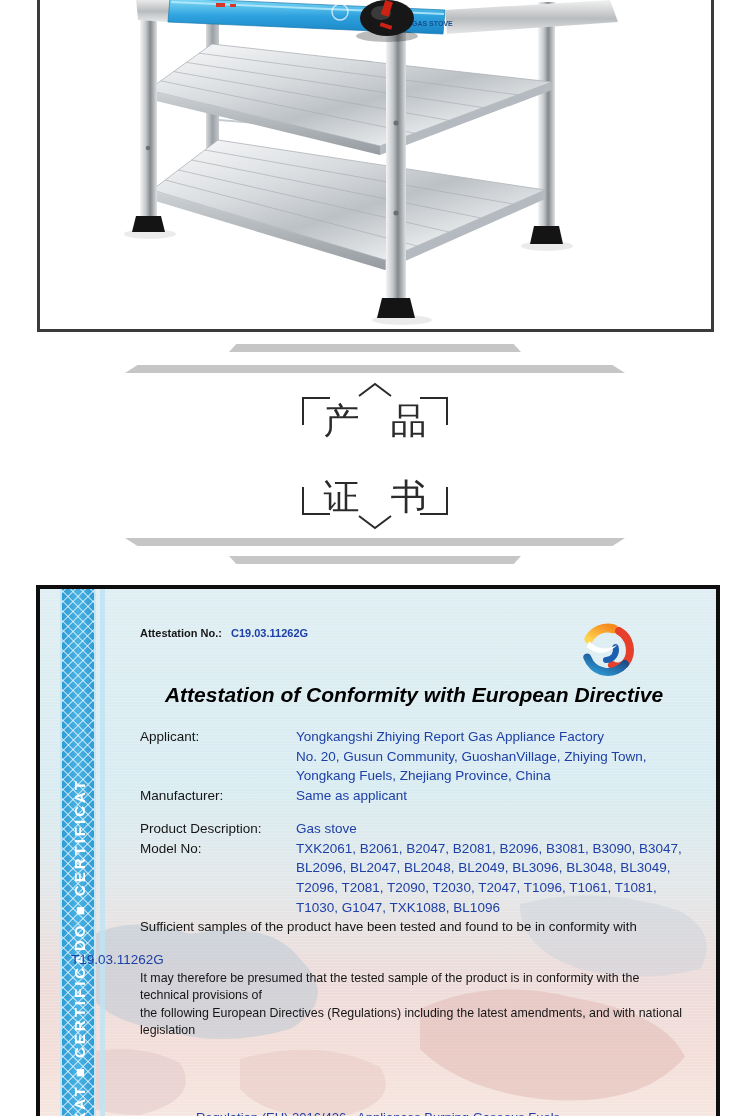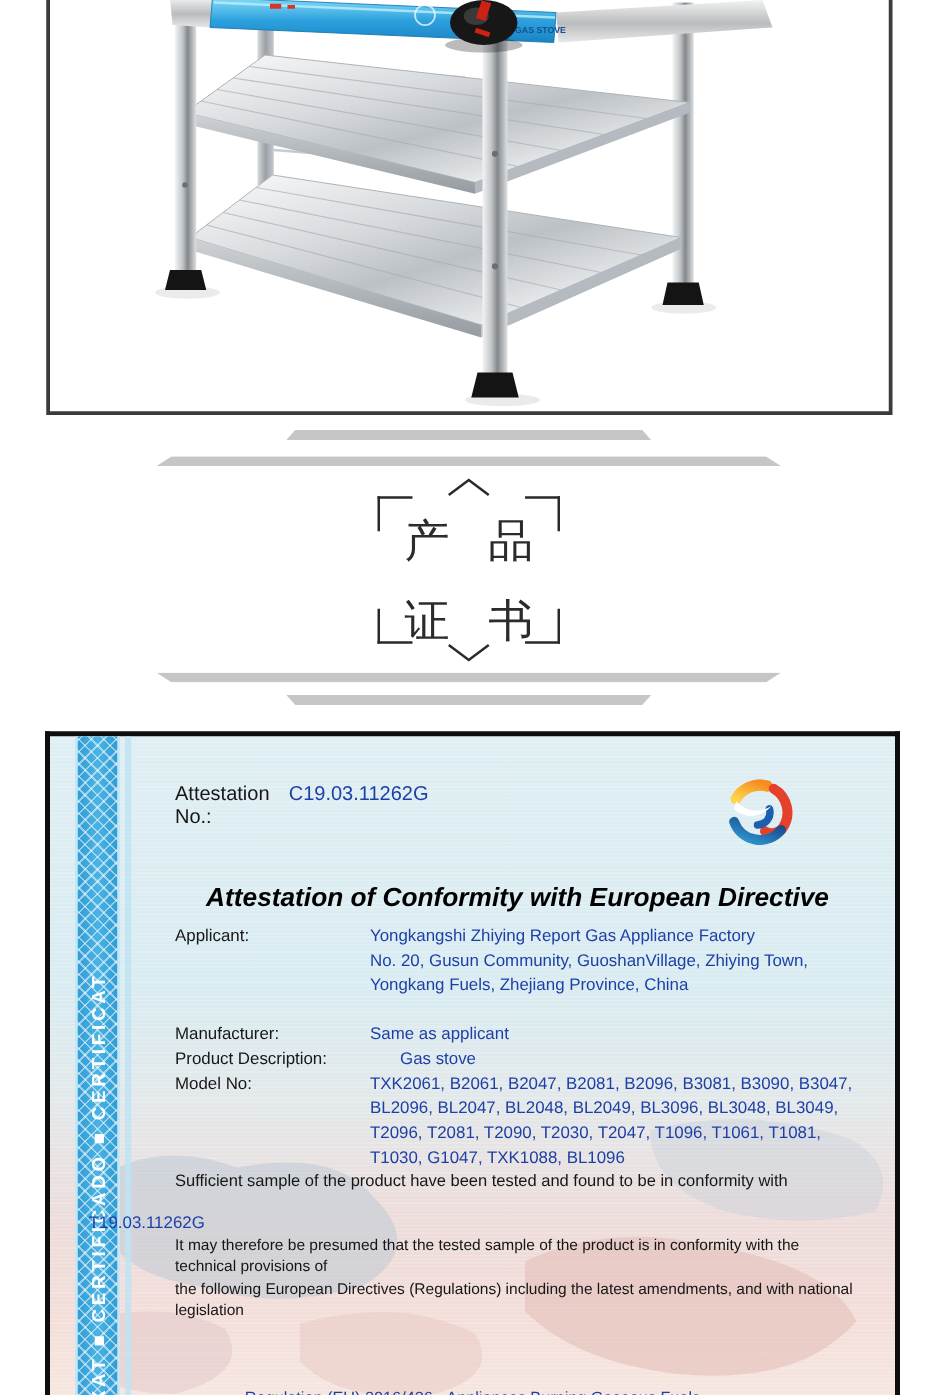--- a/index.html
+++ b/index.html
@@ -24,21 +24,21 @@
   .cn-block{position:absolute;top:397px;left:50%;transform:translateX(-50%);
     width:146px;height:118px;}
   .corner{position:absolute;width:26px;height:26px;}
   .corner.tl{left:0;top:0;border-top:2px solid #2a2a2a;border-left:2px solid #2a2a2a;}
   .corner.tr{right:0;top:0;border-top:2px solid #2a2a2a;border-right:2px solid #2a2a2a;}
   .corner.bl{left:0;bottom:0;border-bottom:2px solid #2a2a2a;border-left:2px solid #2a2a2a;}
   .corner.br{right:0;bottom:0;border-bottom:2px solid #2a2a2a;border-right:2px solid #2a2a2a;}
   .cn-row{position:absolute;left:0;width:100%;text-align:center;
     font-family:"Liberation Serif",serif;color:#2b2b2b;font-size:36px;
     word-spacing:22px;white-space:nowrap;}
-  .cn-row.r1{top:12px;}
+  .cn-row.r1{top:0;}
   .cn-row.r2{top:76px;}
   
   .certificate{
     position:absolute;left:36px;top:585px;width:684px;height:531px;box-sizing:border-box;
     border:4px solid #0e0e0e;border-bottom:none;overflow:hidden;
     background:
       repeating-linear-gradient(0deg, rgba(255,255,255,.16) 0 1px, rgba(255,255,255,0) 1px 3px),
       linear-gradient(180deg,#dfeef3 0%,#d9ecf1 38%,#e2e8ea 55%,#eddcda 74%,#f3ded9 88%,#f6e6e0 100%);
   }
   .mapart{position:absolute;left:0;top:300px;width:676px;height:231px;}
@@ -50,31 +50,31 @@
       repeating-linear-gradient(-45deg, rgba(255,255,255,.5) 0 1.4px, rgba(255,255,255,0) 1.4px 7px),
       linear-gradient(90deg,#2f9cd4,#4ab3e4 50%,#2f9cd4);
   }
   .band-stripe{position:absolute;left:60px;top:0;width:5px;height:100%;background:#c0e3f3;opacity:.85;}
   .band-text{
     position:absolute;left:9px;top:628px;transform:rotate(-90deg);transform-origin:0 0;
     white-space:nowrap;color:#ffffff;font-weight:bold;font-size:15px;letter-spacing:3px;
   }
   .logo{position:absolute;top:27px;right:76px;width:64px;height:64px;}
   .cert-content{position:absolute;left:100px;right:28px;top:0;color:#161616;}
-  .attn-row{margin-top:38px;display:flex;font-size:16px;}
+  .attn-row{margin-top:38px;display:flex;font-size:11px;font-weight:bold;}
   .attn-row .lbl{flex:0 0 91px;}
   .val{color:#1d3fa6;}
   .cert-title{margin-top:44px;text-align:center;font-size:21px;font-weight:bold;
     font-style:italic;color:#000;}
   .frow{display:flex;font-size:13.5px;line-height:19.7px;}
   .frow .flabel{flex:0 0 156px;}
   .frow .fvals{flex:1;}
-  .mt-applicant{margin-top:8px;}
-  .mt-manufacturer{margin-top:19px;}
-  .mt-proddesc{gap:24px;}
+  .mt-applicant{margin-top:20px;}
+  .mt-manufacturer{}
+  .mt-proddesc{margin-top:13px;}
   .fullline{font-size:13.2px;line-height:19.7px;}
   .mt-teststd{margin-top:1px;}
   .mt-asshown{margin-top:13px;}
   .frow.tight{line-height:19px;}
   .para{font-size:12.4px;line-height:17.3px;margin-top:1px;}
   .regulation{position:absolute;left:0;right:0;top:521px;text-align:center;
     font-size:13px;color:#1d3fa6;}
 </style>
 </head>
 <body>
@@ -264,21 +264,21 @@
     <div class="frow">
       <div class="flabel">Model No:</div>
       <div class="fvals val">
         <div>TXK2061, B2061, B2047, B2081, B2096, B3081, B3090, B3047,</div>
         <div>BL2096, BL2047, BL2048, BL2049, BL3096, BL3048, BL3049,</div>
         <div>T2096, T2081, T2090, T2030, T2047, T1096, T1061, T1081,</div>
         <div>T1030, G1047, TXK1088, BL1096</div>
       </div>
     </div>
 
-    <div class="fullline">Sufficient sample of the product have been tested and found to be in conformity with</div>
+    <div class="fullline">Sufficient samples of the product have been tested and found to be in conformity with</div>
 
 
     <div class="frow tight mt-asshown">
       <div class="fvals val" style="margin-left:-69px;">T19.03.11262G</div>
     </div>
 
     <div class="para">
       <div>It may therefore be presumed that the tested sample of the product is in conformity with the technical provisions of</div>
       <div>the following European Directives (Regulations) including the latest amendments, and with national legislation</div>
 

